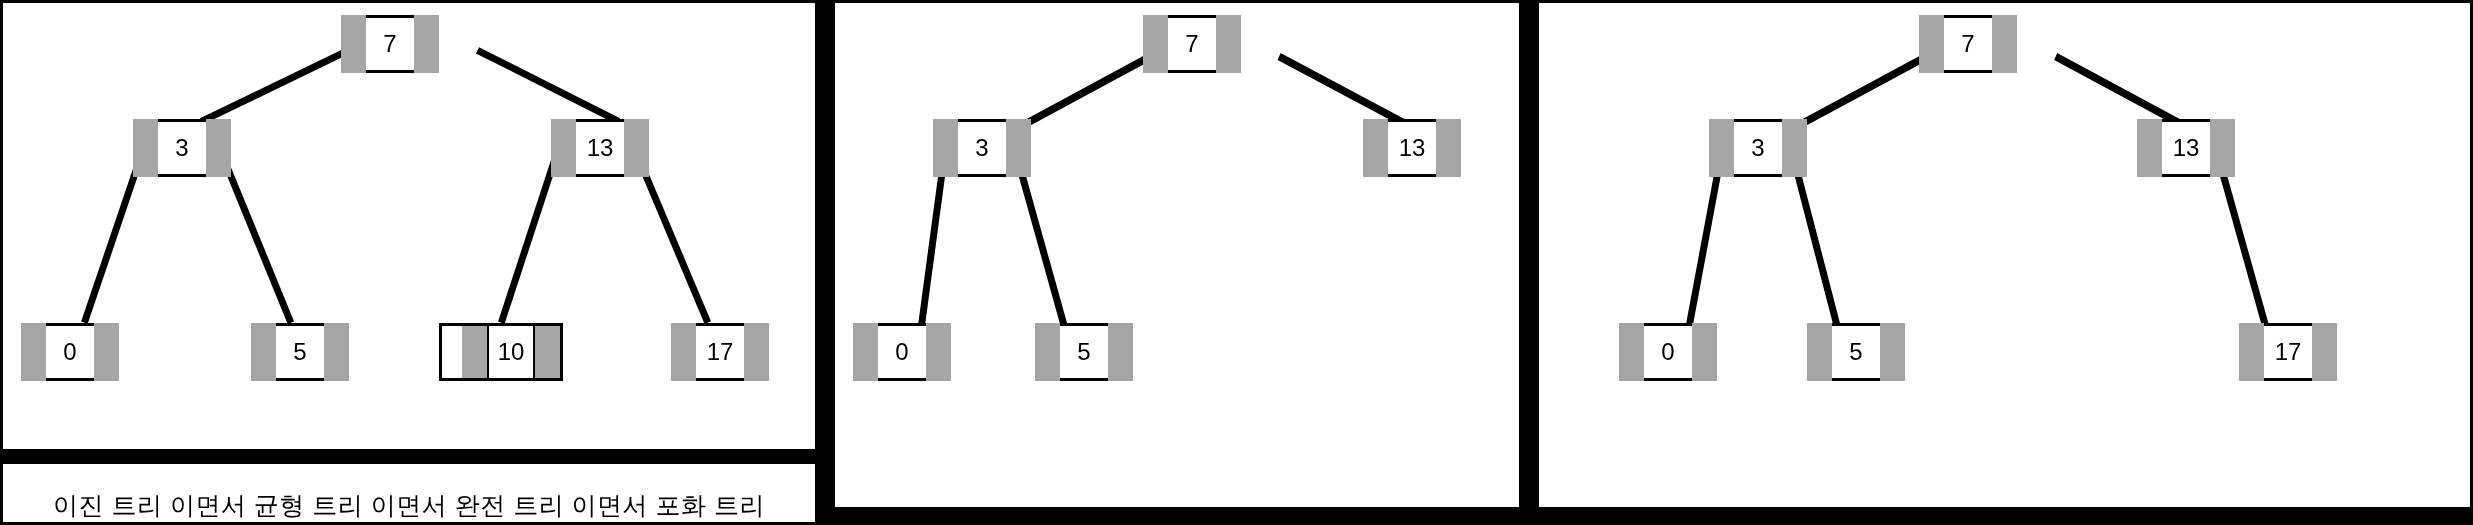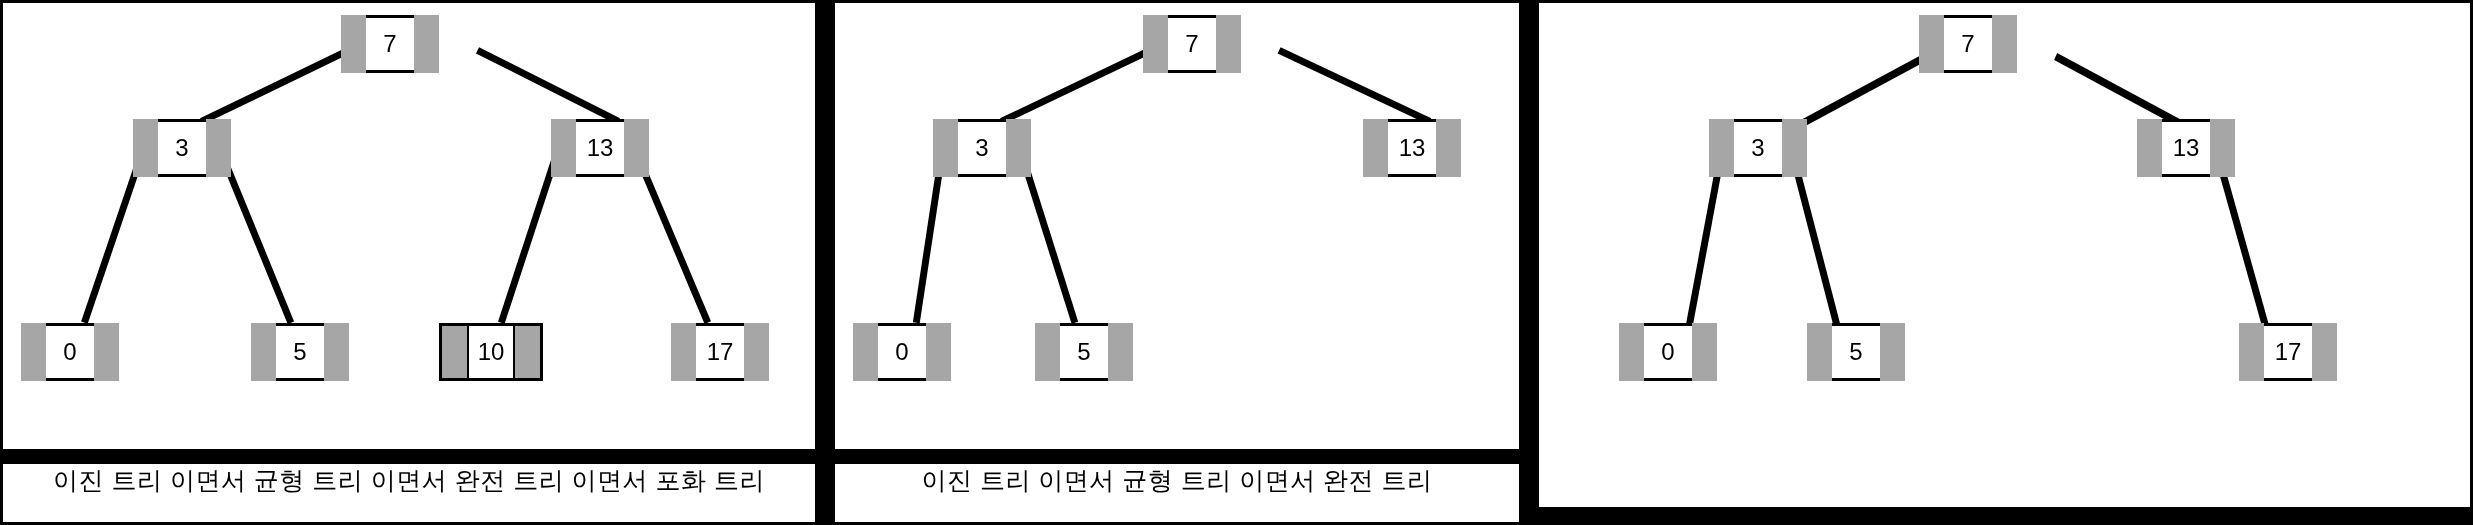--- a/index.html
+++ b/index.html
@@ -37,21 +37,21 @@
   }
   .panel-rule{
     flex:0 0 auto;
     height:15px;
     background:#000000;
   }
   .caption-area{
     flex:0 0 auto;
     height:58px;
     display:flex;
-    align-items:flex-start;
+    align-items:flex-end;
     justify-content:center;
     background:#ffffff;
   }
   .caption-text{
     font-size:25px;
     color:#000000;
     letter-spacing:0.5px;
     white-space:nowrap;
     font-family:"Liberation Sans","DejaVu Sans",sans-serif;
   }
@@ -101,20 +101,21 @@
     display:flex;
     align-items:center;
     justify-content:center;
     font-size:24px;
     color:#000000;
     line-height:1;
   }
   .node.boxed{
     border:3px solid #000000;
     height:58px;
+    padding-left:20px;
   }
   .node.boxed .ptr{height:100%;}
   .node.boxed .cell{
     border-top:none;
     border-bottom:none;
     border-left:2px solid #000000;
     border-right:2px solid #000000;
   }
 </style>
 </head>
@@ -203,23 +204,20 @@
             <div class="cell">0</div>
             <div class="ptr"></div>
           </div>
           <div class="node" style="left: 200px; top: 320px;">
             <div class="ptr"></div>
             <div class="cell">5</div>
             <div class="ptr"></div>
           </div>
         </div>
         <div class="panel-rule"></div>
-        <div class="caption-area">
-          <div class="caption-text">이진 트리 이면서 균형 트리 이면서 완전 트리</div>
-        </div>
       </div>
     </div>
     <div class="panel" style="left: 1536px; width: 937px;">
       <div class="panel-inner">
         <div class="tree-area">
           <svg class="edge-layer" viewBox="0 0 937 452" preserveAspectRatio="none">
             <line x1="390" y1="48" x2="240" y2="120"></line>
             <line x1="520" y1="48" x2="670" y2="120"></line>
             <line x1="180" y1="152" x2="144" y2="324"></line>
             <line x1="260" y1="152" x2="310" y2="324"></line>

